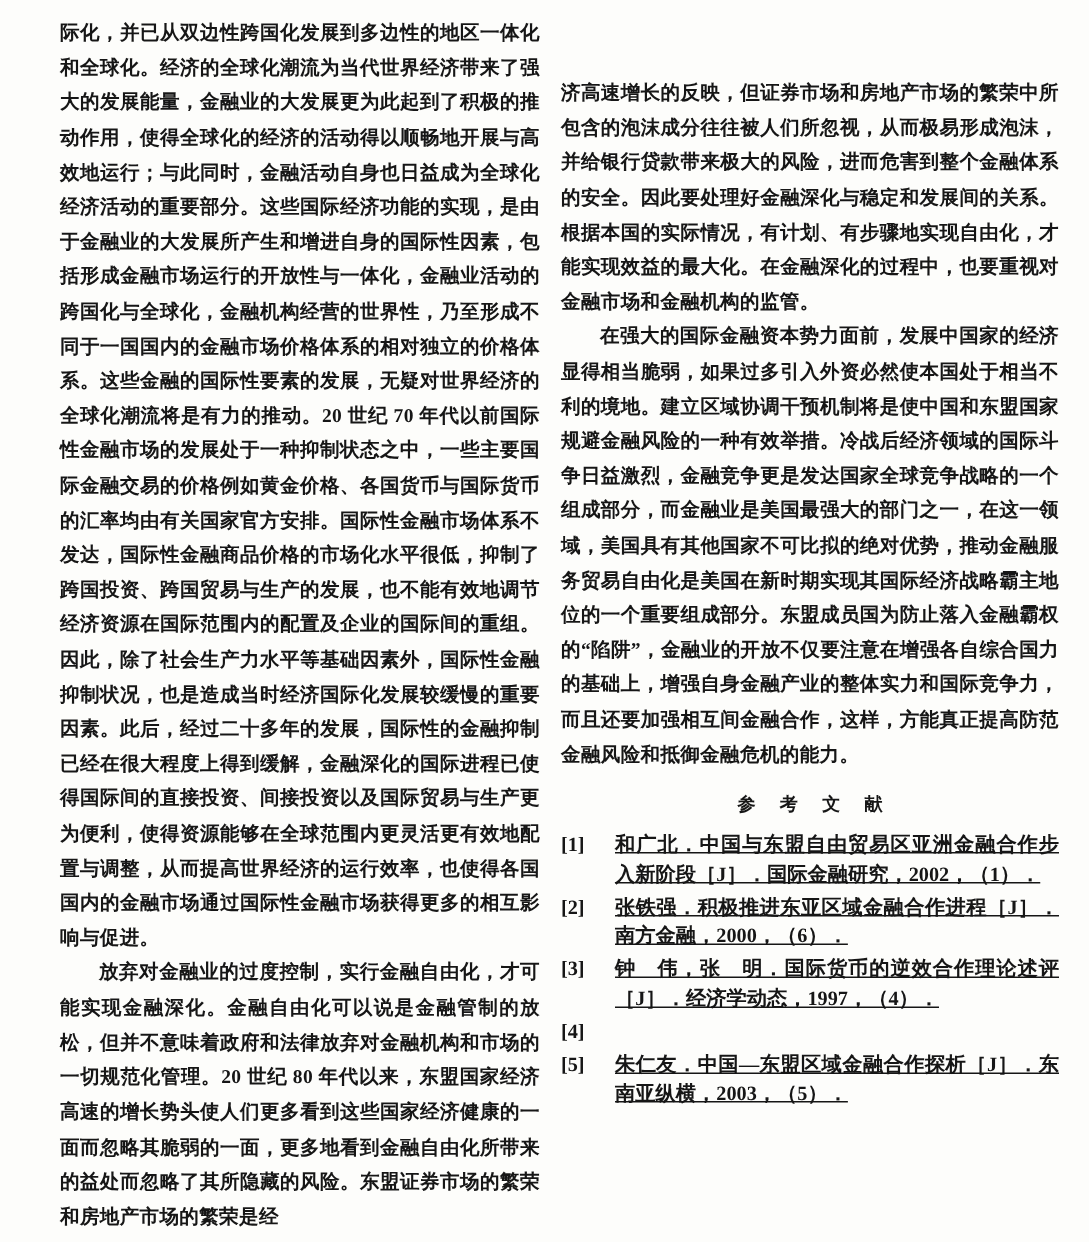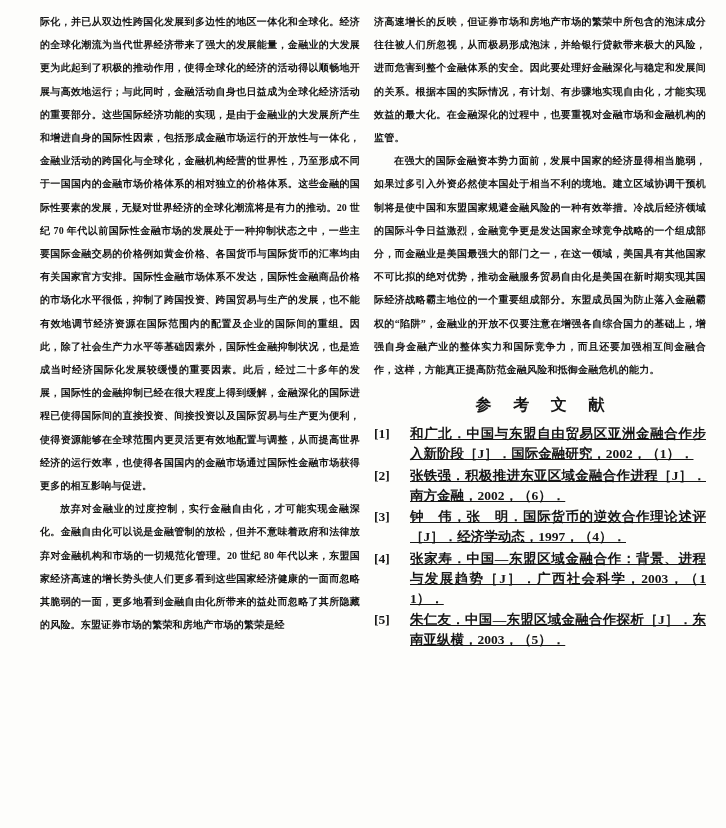--- a/index.html
+++ b/index.html
@@ -18,35 +18,35 @@
     box-sizing: border-box;
     padding: 10px 20px 0 40px;
     display: flex;
     gap: 14px;
     overflow: hidden;
   }
   .column {
     box-sizing: border-box;
   }
   .column.left  { width: 320px; }
-  .column.right { width: 332px; }
+  .column.right { width: 332px; margin-top: 40px; }
   .body-para {
     margin: 0;
-    font-size: 10px;
+    font-size: 13px;
     line-height: 23.2px;
     text-align: justify;
     letter-spacing: 0.02em;
     font-weight: 600; 
     word-break: break-all;
   }
   .body-para.indent { text-indent: 2em; }
   .refs-heading {
     margin: 14px 0 8px 0;
     text-align: center;
-    font-size: 16px;
+    font-size: 12px;
     font-weight: 700;
     letter-spacing: 0.55em;
     text-indent: 0.55em; 
   }
   .ref-item {
     display: flex;
     font-size: 13.5px;
     line-height: 19.8px;
     font-weight: 600;
     margin: 0 0 2px 0;
@@ -77,29 +77,28 @@
     <p class="body-para indent">在强大的国际金融资本势力面前，发展中国家的经济显得相当脆弱，如果过多引入外资必然使本国处于相当不利的境地。建立区域协调干预机制将是使中国和东盟国家规避金融风险的一种有效举措。冷战后经济领域的国际斗争日益激烈，金融竞争更是发达国家全球竞争战略的一个组成部分，而金融业是美国最强大的部门之一，在这一领域，美国具有其他国家不可比拟的绝对优势，推动金融服务贸易自由化是美国在新时期实现其国际经济战略霸主地位的一个重要组成部分。东盟成员国为防止落入金融霸权的“陷阱”，金融业的开放不仅要注意在增强各自综合国力的基础上，增强自身金融产业的整体实力和国际竞争力，而且还要加强相互间金融合作，这样，方能真正提高防范金融风险和抵御金融危机的能力。</p>
 
     <h3 class="refs-heading">参 考 文 献</h3>
 
     <div class="ref-item">
       <span class="ref-label">[1]</span>
       <span class="ref-text">和广北．中国与东盟自由贸易区亚洲金融合作步入新阶段［J］．国际金融研究，2002，（1）．</span>
     </div>
     <div class="ref-item">
       <span class="ref-label">[2]</span>
-      <span class="ref-text">张铁强．积极推进东亚区域金融合作进程［J］．南方金融，2002，（6）．</span>
+      <span class="ref-text">张铁强．积极推进东亚区域金融合作进程［J］．南方金融，2000，（6）．</span>
     </div>
     <div class="ref-item">
       <span class="ref-label">[3]</span>
       <span class="ref-text">钟　伟，张　明．国际货币的逆效合作理论述评［J］．经济学动态，1997，（4）．</span>
     </div>
     <div class="ref-item">
       <span class="ref-label">[4]</span>
-      <span class="ref-text">张家寿．中国—东盟区域金融合作：背景、进程与发展趋势［J］．广西社会科学，2003，（11）．</span>
     </div>
     <div class="ref-item">
       <span class="ref-label">[5]</span>
       <span class="ref-text">朱仁友．中国—东盟区域金融合作探析［J］．东南亚纵横，2003，（5）．</span>
     </div>
 
   </div>
 
 </div>
 

